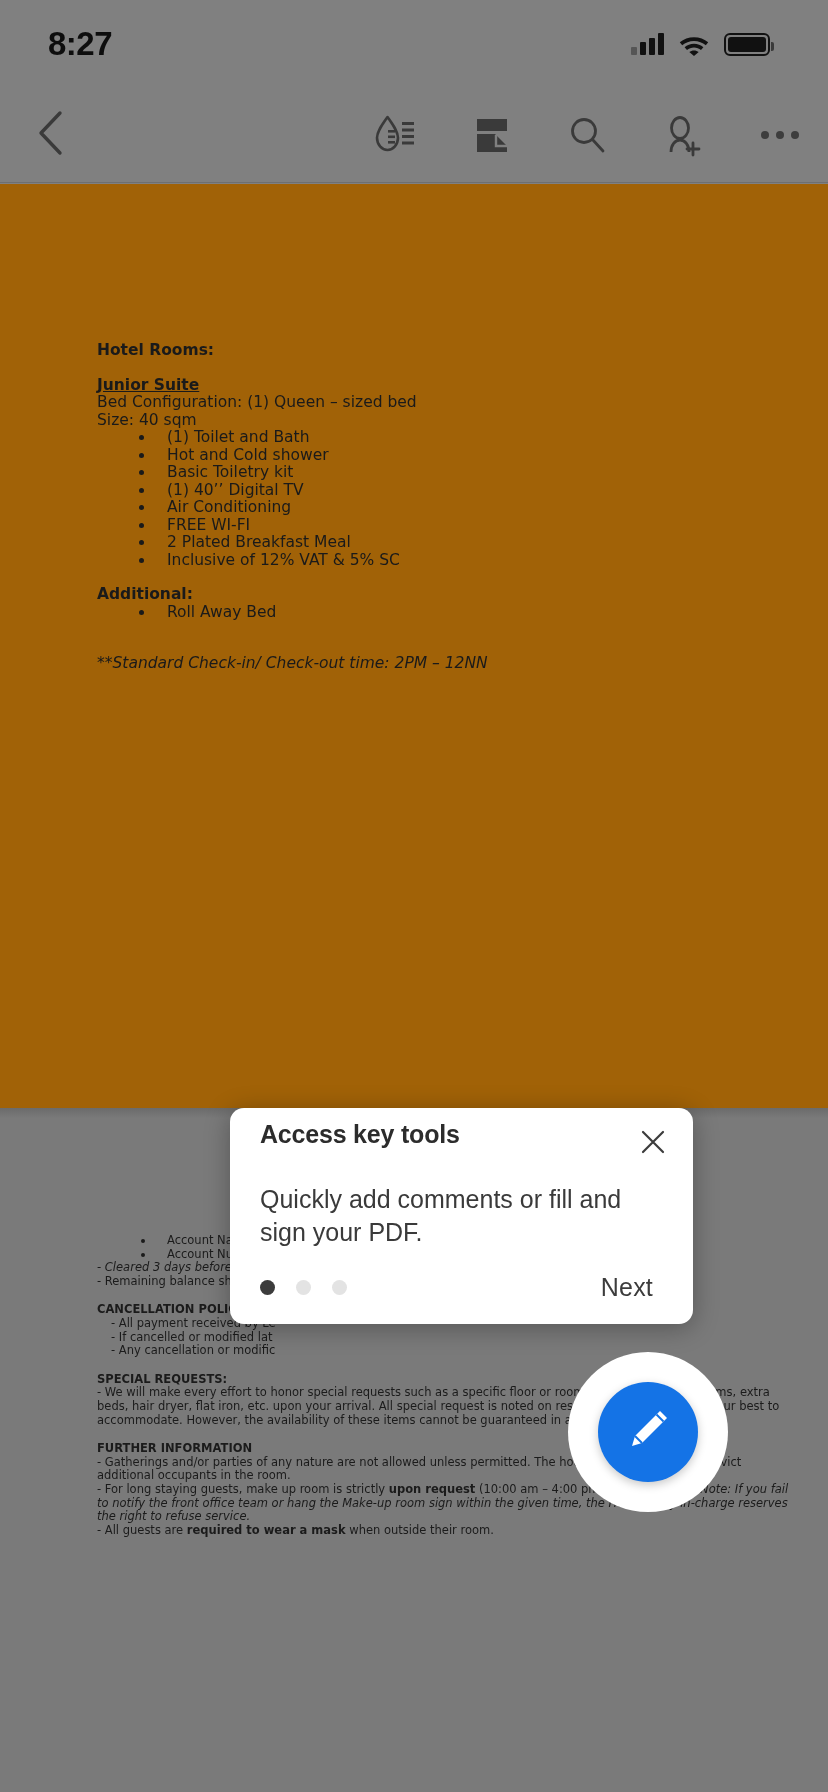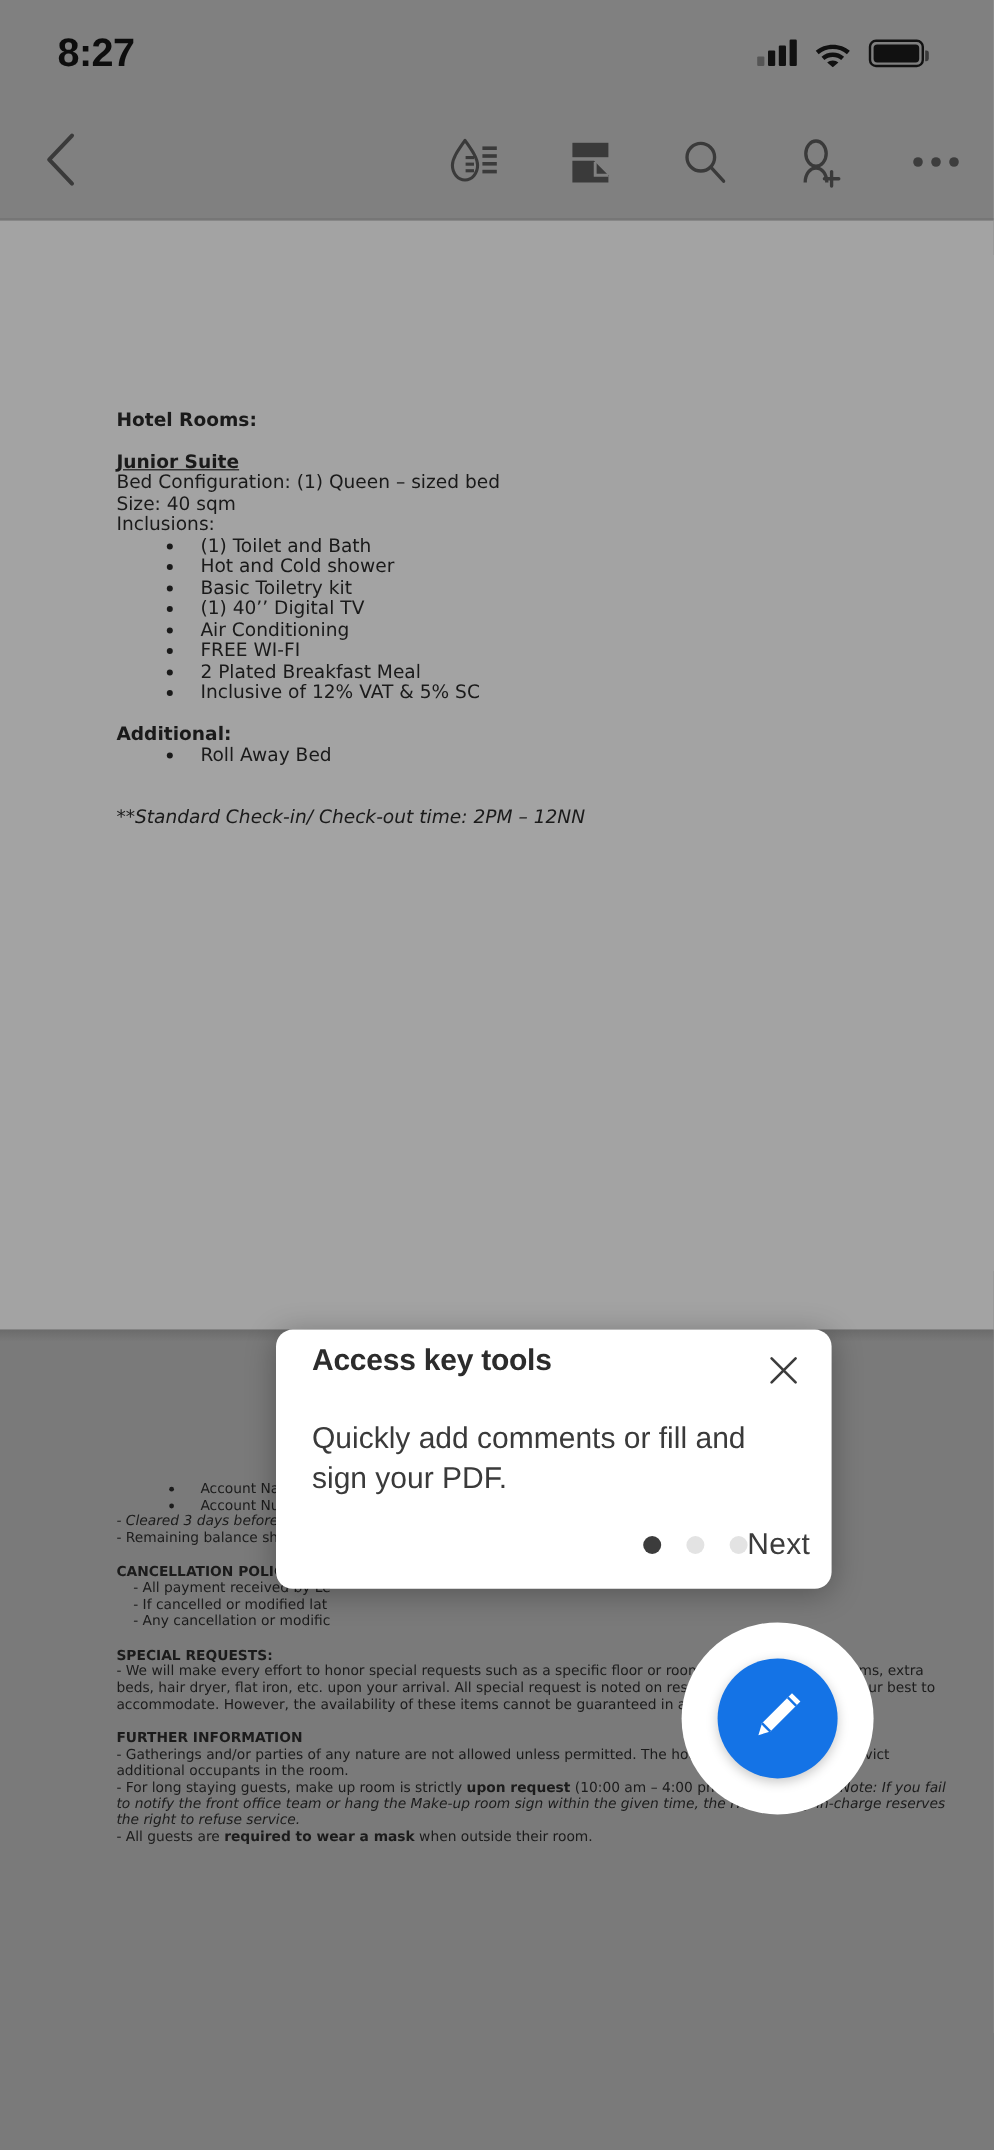--- a/index.html
+++ b/index.html
@@ -52,21 +52,21 @@
     width:96px; height:95px;
     display:flex; align-items:center; justify-content:center;
   }
   .tb-icon svg { display:block; }
   .dots-h { display:flex; gap:7px; }
   .dots-h i { width:8px; height:8px; border-radius:50%; background:#3d3d3d; display:block; }
 
   
   .doc-page {
     position:absolute; left:0; top:184px; width:828px; height:924px;
-    background:#a3a3a3;
+    background:#a16207;
   }
   .doc-top {
     position:absolute; left:97px; top:158px; width:640px;
     color:#1a1a1a; font-size:15.5px; line-height:17.5px;
     font-family:"DejaVu Sans", sans-serif;
   }
   .doc-top .b { font-weight:bold; }
   .doc-top .u { font-weight:bold; text-decoration:underline; }
   .doc-top .it { font-style:italic; font-weight:normal; }
   .doc-top ul { list-style:disc; margin:0 0 0 58px; }
@@ -107,22 +107,22 @@
   }
   .modal-title {
     font-size:25px; font-weight:bold; color:#2c2c2c;
     letter-spacing:-0.2px;
   }
   .modal-body {
     margin-top:34px; font-size:25px; line-height:33px;
     color:#3a3a3a; font-weight:400; width:400px;
   }
   .modal-footer {
-    position:absolute; left:30px; right:18px; bottom:22px;
-    display:flex; align-items:center; justify-content:flex-end;
+    position:absolute; left:30px; right:40px; bottom:22px;
+    display:flex; align-items:center; justify-content:space-between;
   }
   .dots { display:flex; align-items:center; gap:21px; }
   .dots span { width:15px; height:15px; border-radius:50%; background:#e3e3e3; display:block; }
   .dots span.on { background:#3c3c3c; }
   .next-btn {
     font-size:25px; color:#3c3c3c; font-weight:400; letter-spacing:0.2px;
   }
 
   
   .fab-halo {
@@ -224,21 +224,20 @@
   </div>
 </div>
 
 <div class="doc-page">
   <div class="doc-top">
     <div class="b">Hotel Rooms:</div>
     <div class="gap"></div>
     <div class="u">Junior Suite</div>
     <div>Bed Configuration: (1) Queen – sized bed</div>
     <div>Size: 40 sqm</div>
-    <div>Inclusions:</div>
     <ul>
       <li>(1) Toilet and Bath</li>
       <li>Hot and Cold shower</li>
       <li>Basic Toiletry kit</li>
       <li>(1) 40’’ Digital TV</li>
       <li>Air Conditioning</li>
       <li>FREE WI-FI</li>
       <li>2 Plated Breakfast Meal</li>
       <li>Inclusive of 12% VAT &amp; 5% SC</li>
     </ul>

